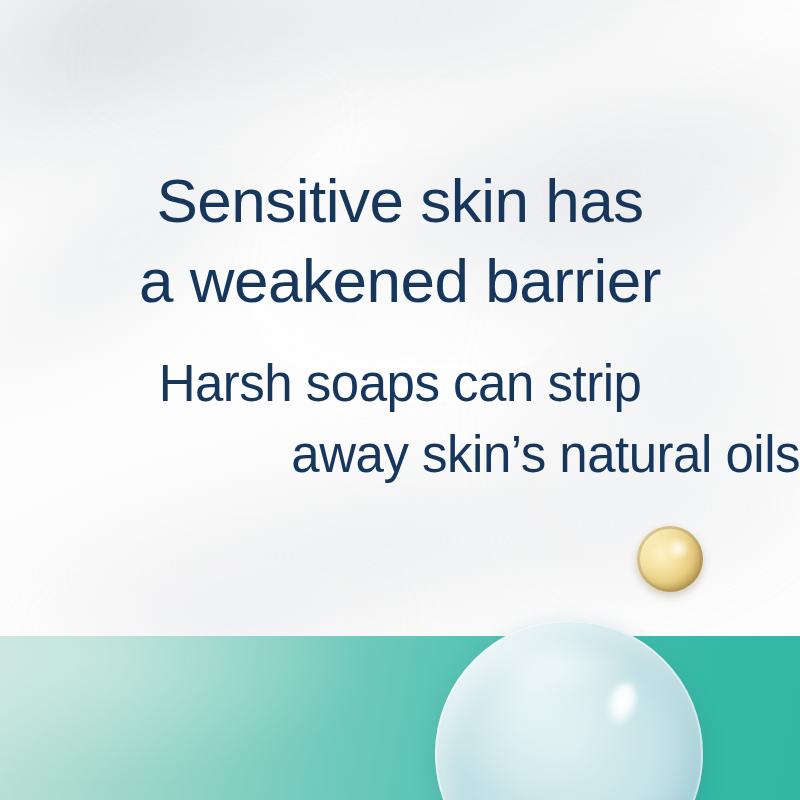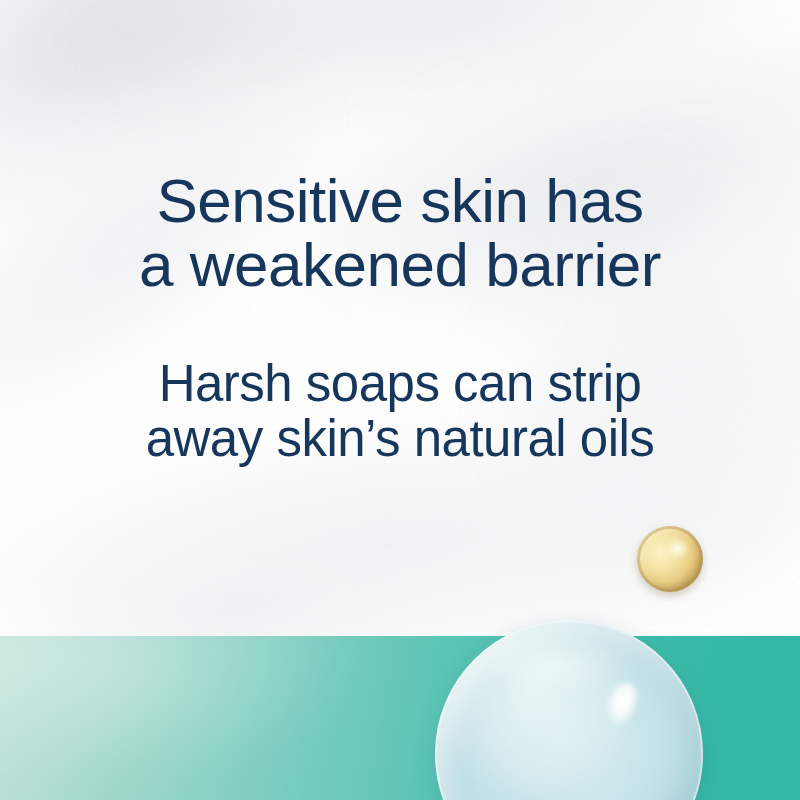--- a/index.html
+++ b/index.html
@@ -106,24 +106,24 @@
     width: 800px;
     text-align: center;
     color: #16365c;
     font-weight: 400;
     letter-spacing: -0.5px;
     line-height: 1.0;
   }
   .copy-block .line { display: block; white-space: nowrap; }
 
   #block-one { top: 170px; font-size: 62px; }
-  #block-one .line + .line { margin-top: 2px; }
+  #block-one .line + .line { margin-top: 18px; }
 
   #block-two { top: 358px; font-size: 51px; }
-  #block-two .line + .line { margin-top: 4px; }
+  #block-two .line + .line { margin-top: 20px; text-align: right; }
 
   
   .oil-drop {
     position: absolute;
     left: 637px;
     top: 526px;
     width: 66px;
     height: 66px;
     border-radius: 50%;
     background:

